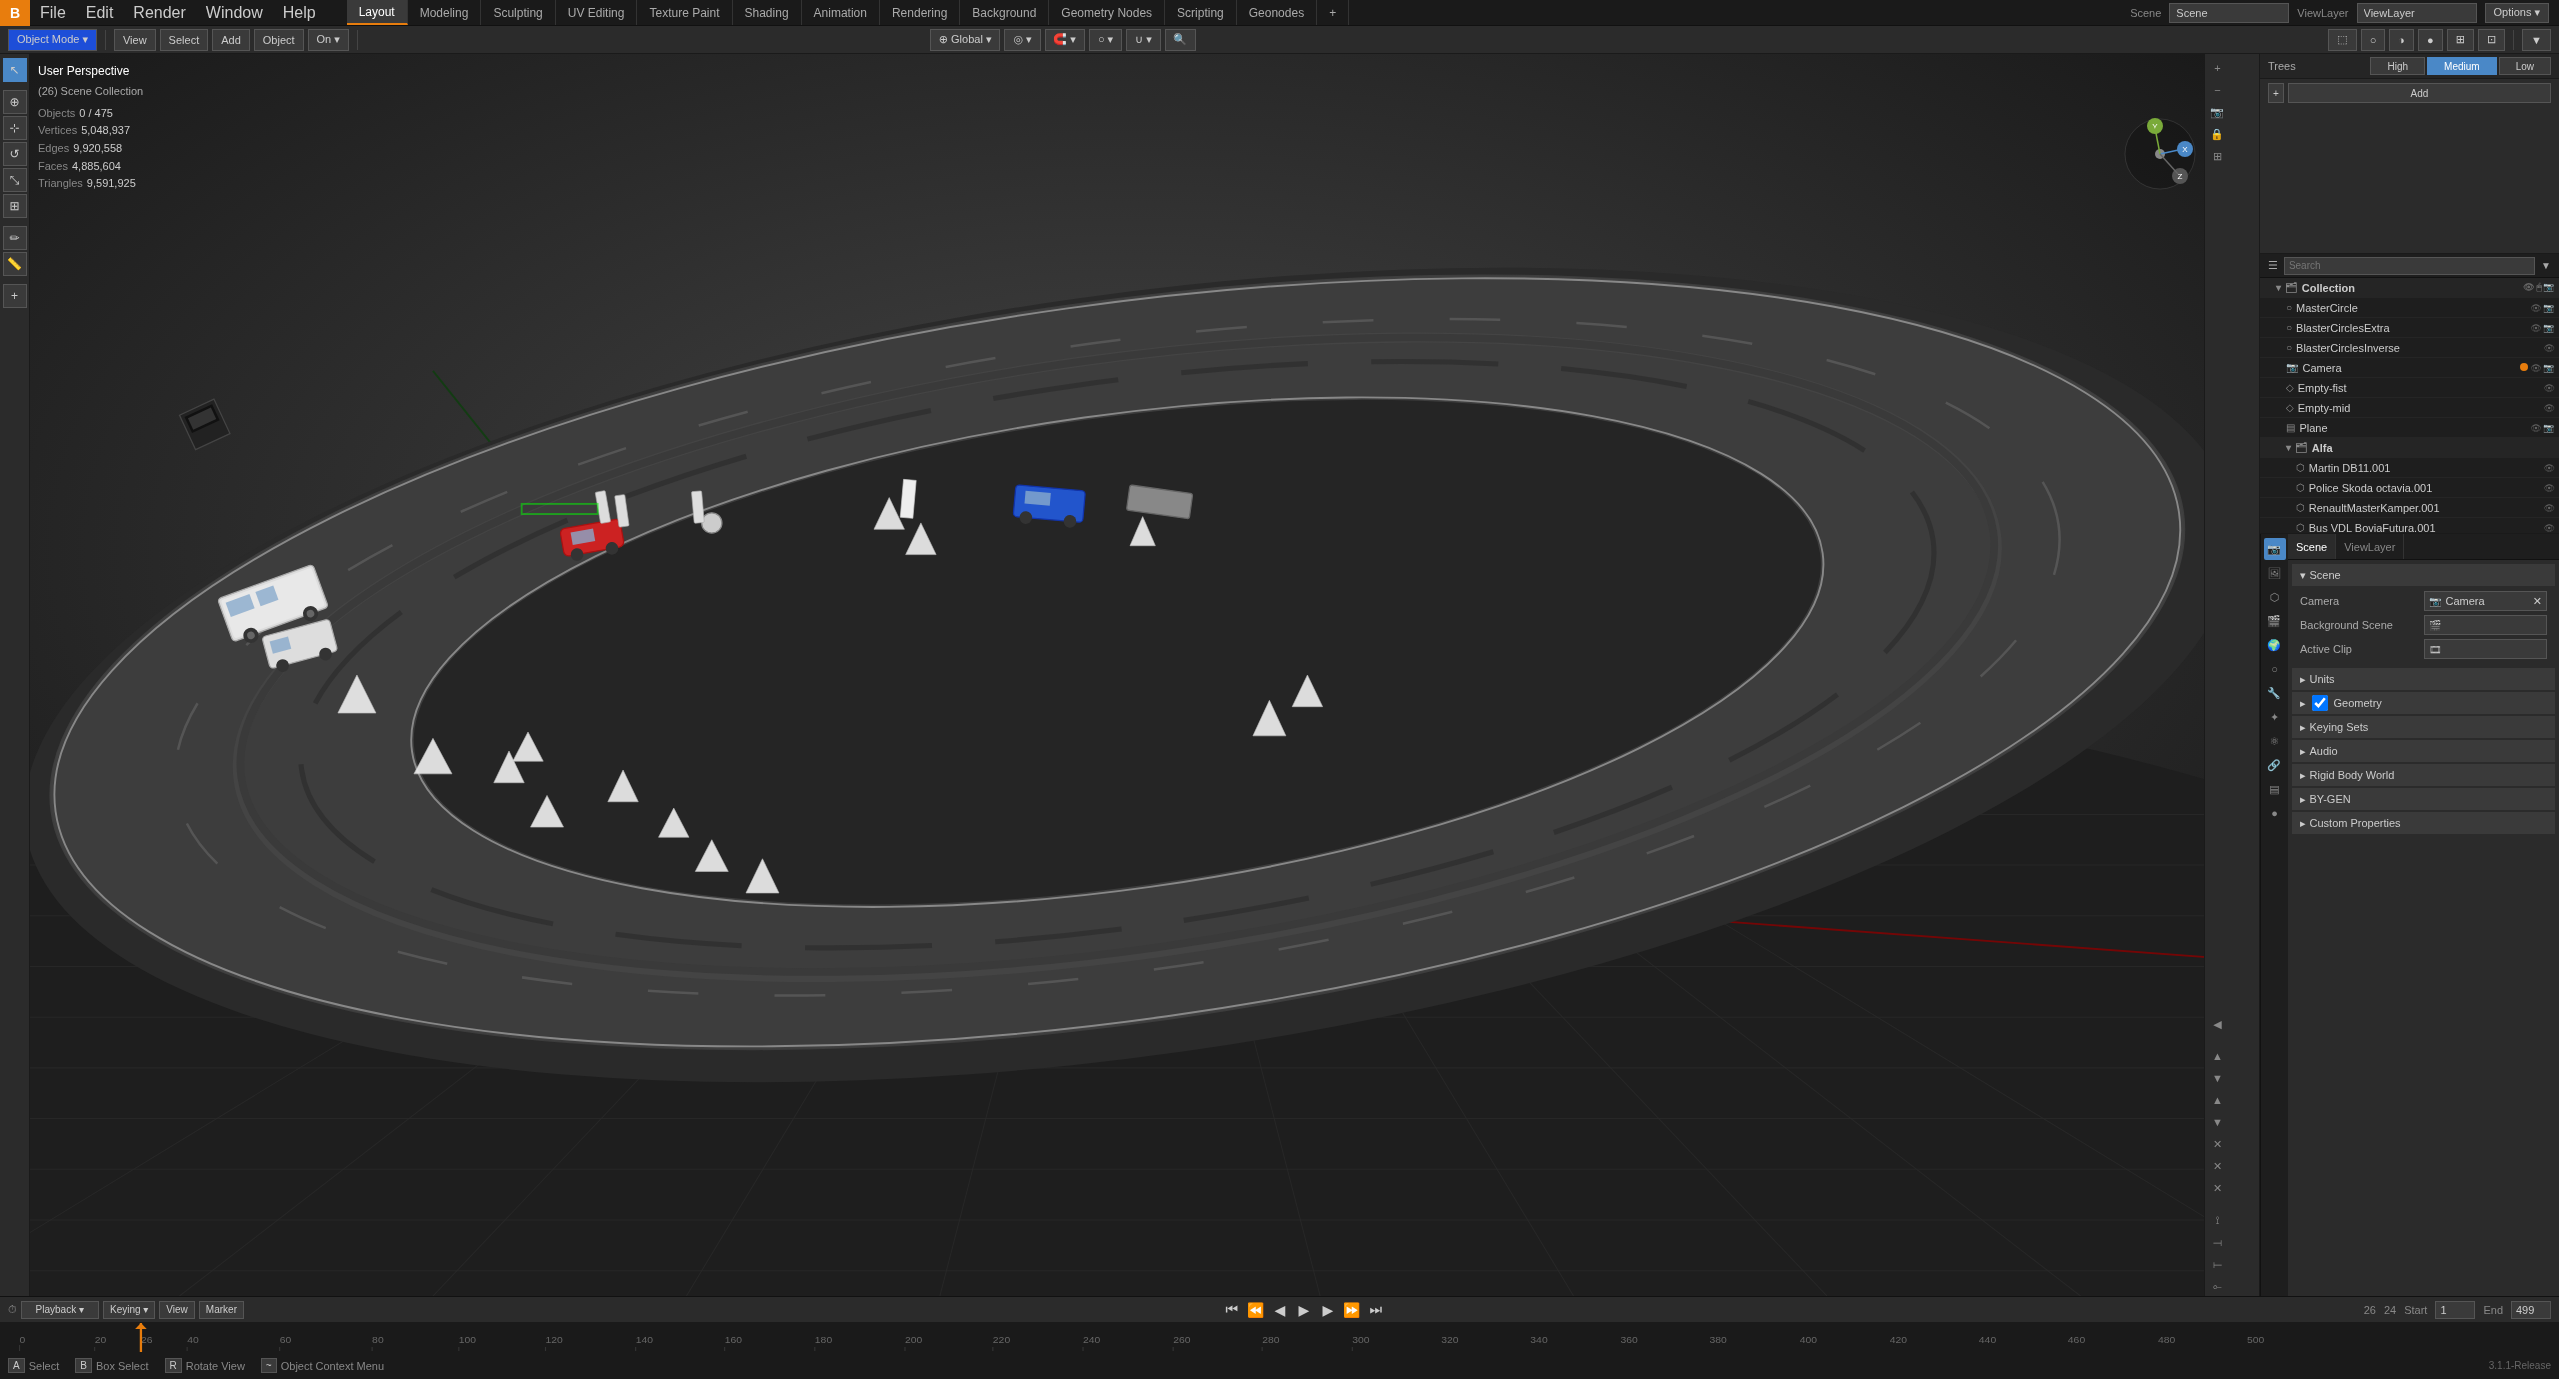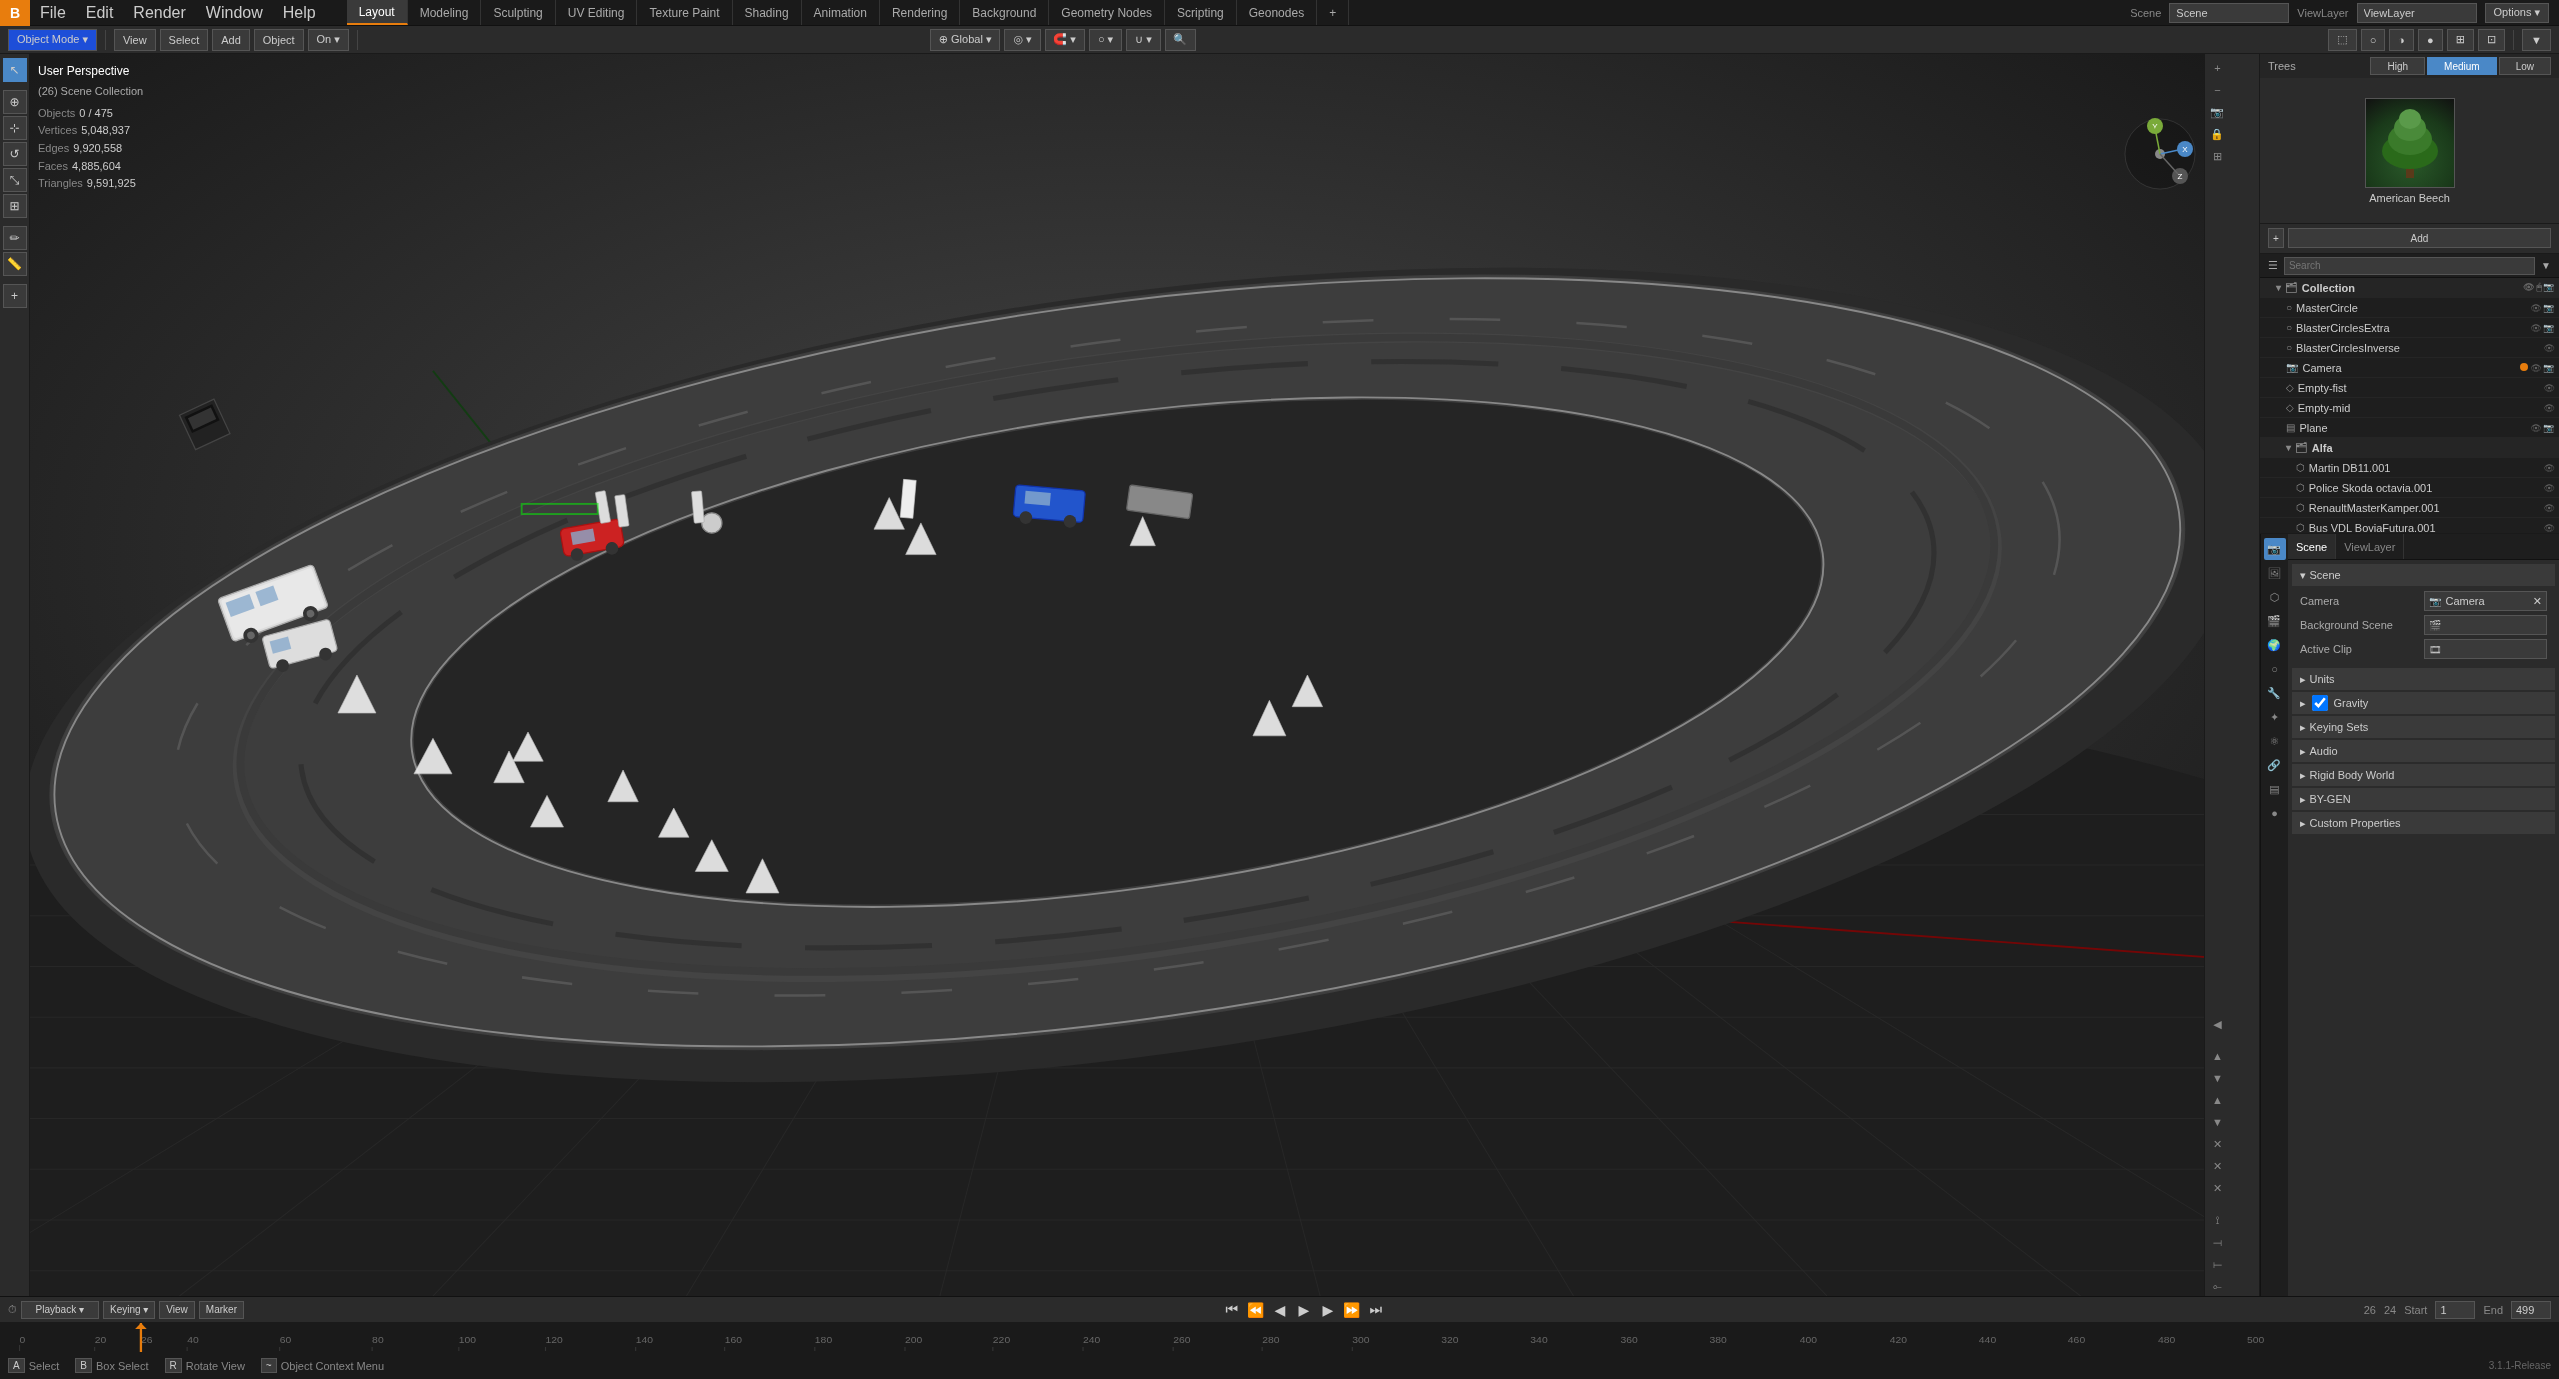--- a/index.html
+++ b/index.html
@@ -894,35 +894,20 @@
 
     <div id="tree-panel">
       <div class="tree-panel-header">
         <span>Trees</span>
         <div style="margin-left:auto;" class="quality-btns">
           <button class="q-btn high">High</button>
           <button class="q-btn medium">Medium</button>
           <button class="q-btn low">Low</button>
         </div>
       </div>
-      <div class="tree-preview">
-        <div class="tree-img">
-          <div class="tree-img-bg"></div>
-          <svg width="70" height="80" viewBox="0 0 70 80" style="position:relative;z-index:1;">
-
-            <rect x="31" y="55" width="8" height="20" fill="#5a3a1a"></rect>
-
-            <ellipse cx="35" cy="48" rx="28" ry="18" fill="#2a6a1a"></ellipse>
-            <ellipse cx="35" cy="36" rx="22" ry="16" fill="#3a7a2a"></ellipse>
-            <ellipse cx="35" cy="25" rx="16" ry="13" fill="#4a8a3a"></ellipse>
-            <ellipse cx="35" cy="16" rx="11" ry="10" fill="#5a9a4a"></ellipse>
-          </svg>
-        </div>
-        <div class="tree-name">American Beech</div>
-      </div>
       <div class="tree-actions">
         <button class="tree-add-btn">+</button>
         <button class="tree-add-btn wide">Add</button>
       </div>
     </div>
 
     <div id="outliner">
       <div class="panel-header">
         <span style="font-size:11px;">☰</span>
         <input class="panel-search" type="text" placeholder="Search" style="">
@@ -1118,21 +1103,21 @@
             <div class="props-section-header">
               <span>▸</span>
               <span>Units</span>
             </div>
           </div>
 
           <div class="props-section">
             <div class="props-section-header" style="display:flex;align-items:center;gap:6px;">
               <span>▸</span>
               <input type="checkbox" checked="" class="props-checkbox" style="">
-              <span>Gravity</span>
+              <span>Geometry</span>
             </div>
           </div>
 
           <div class="props-section">
             <div class="props-section-header">
               <span>▸</span>
               <span>Keying Sets</span>
             </div>
           </div>
 

